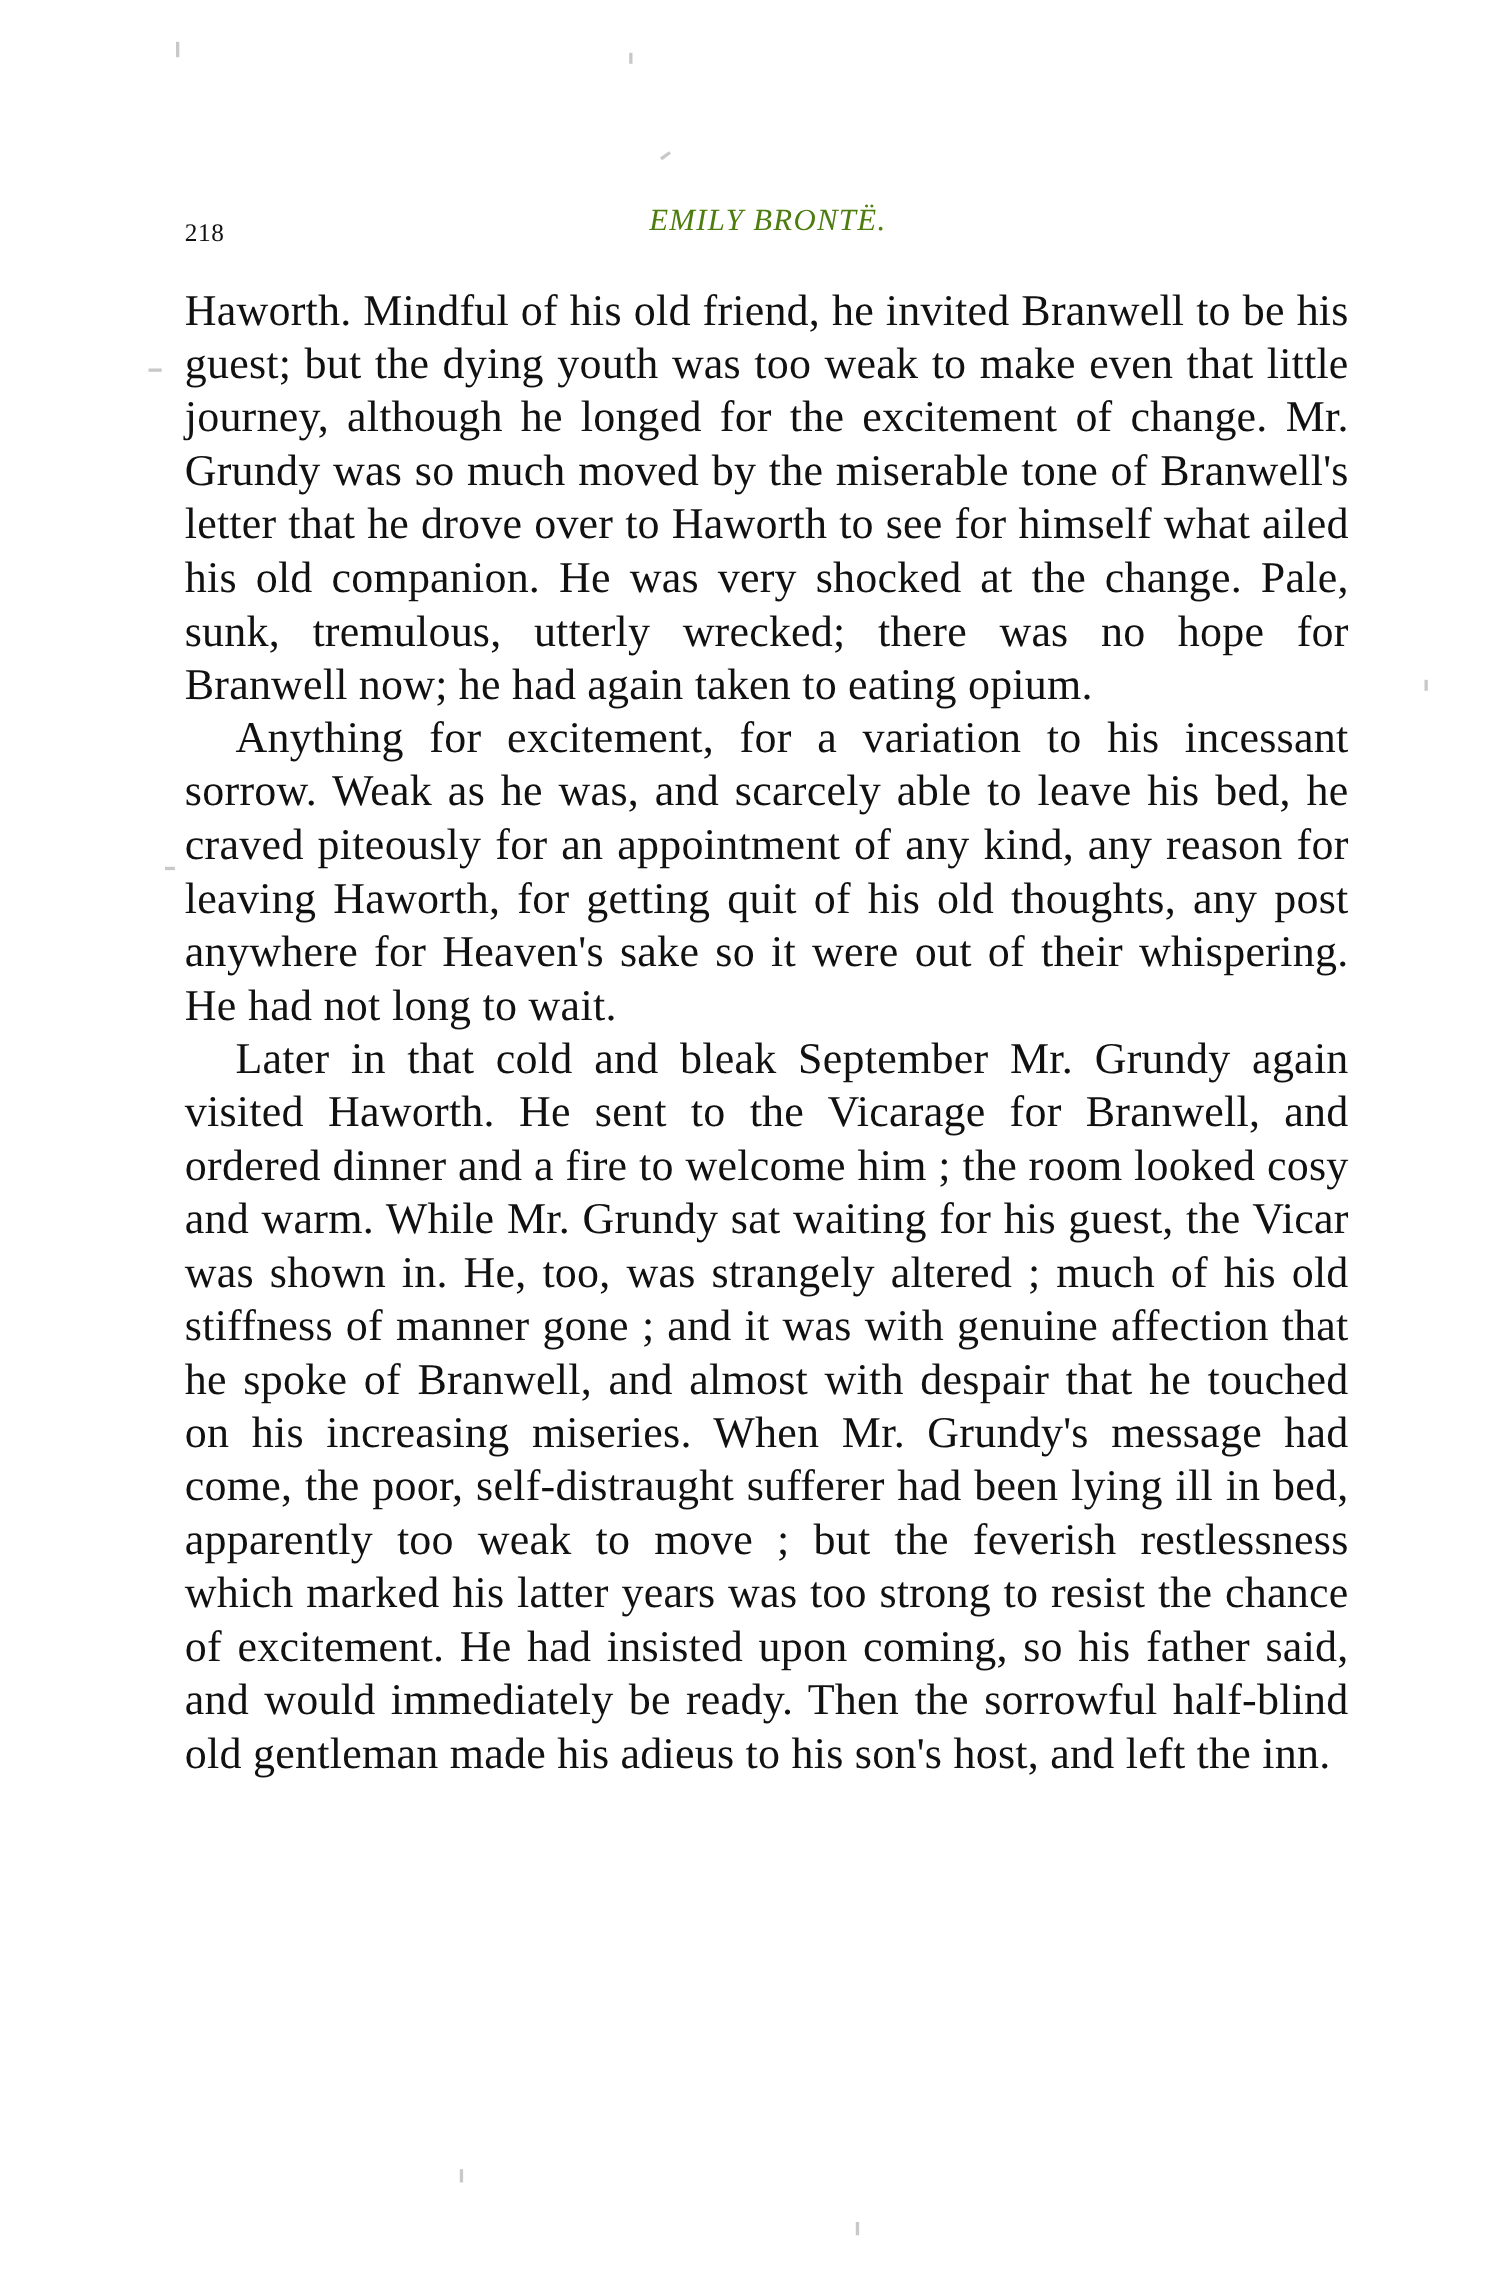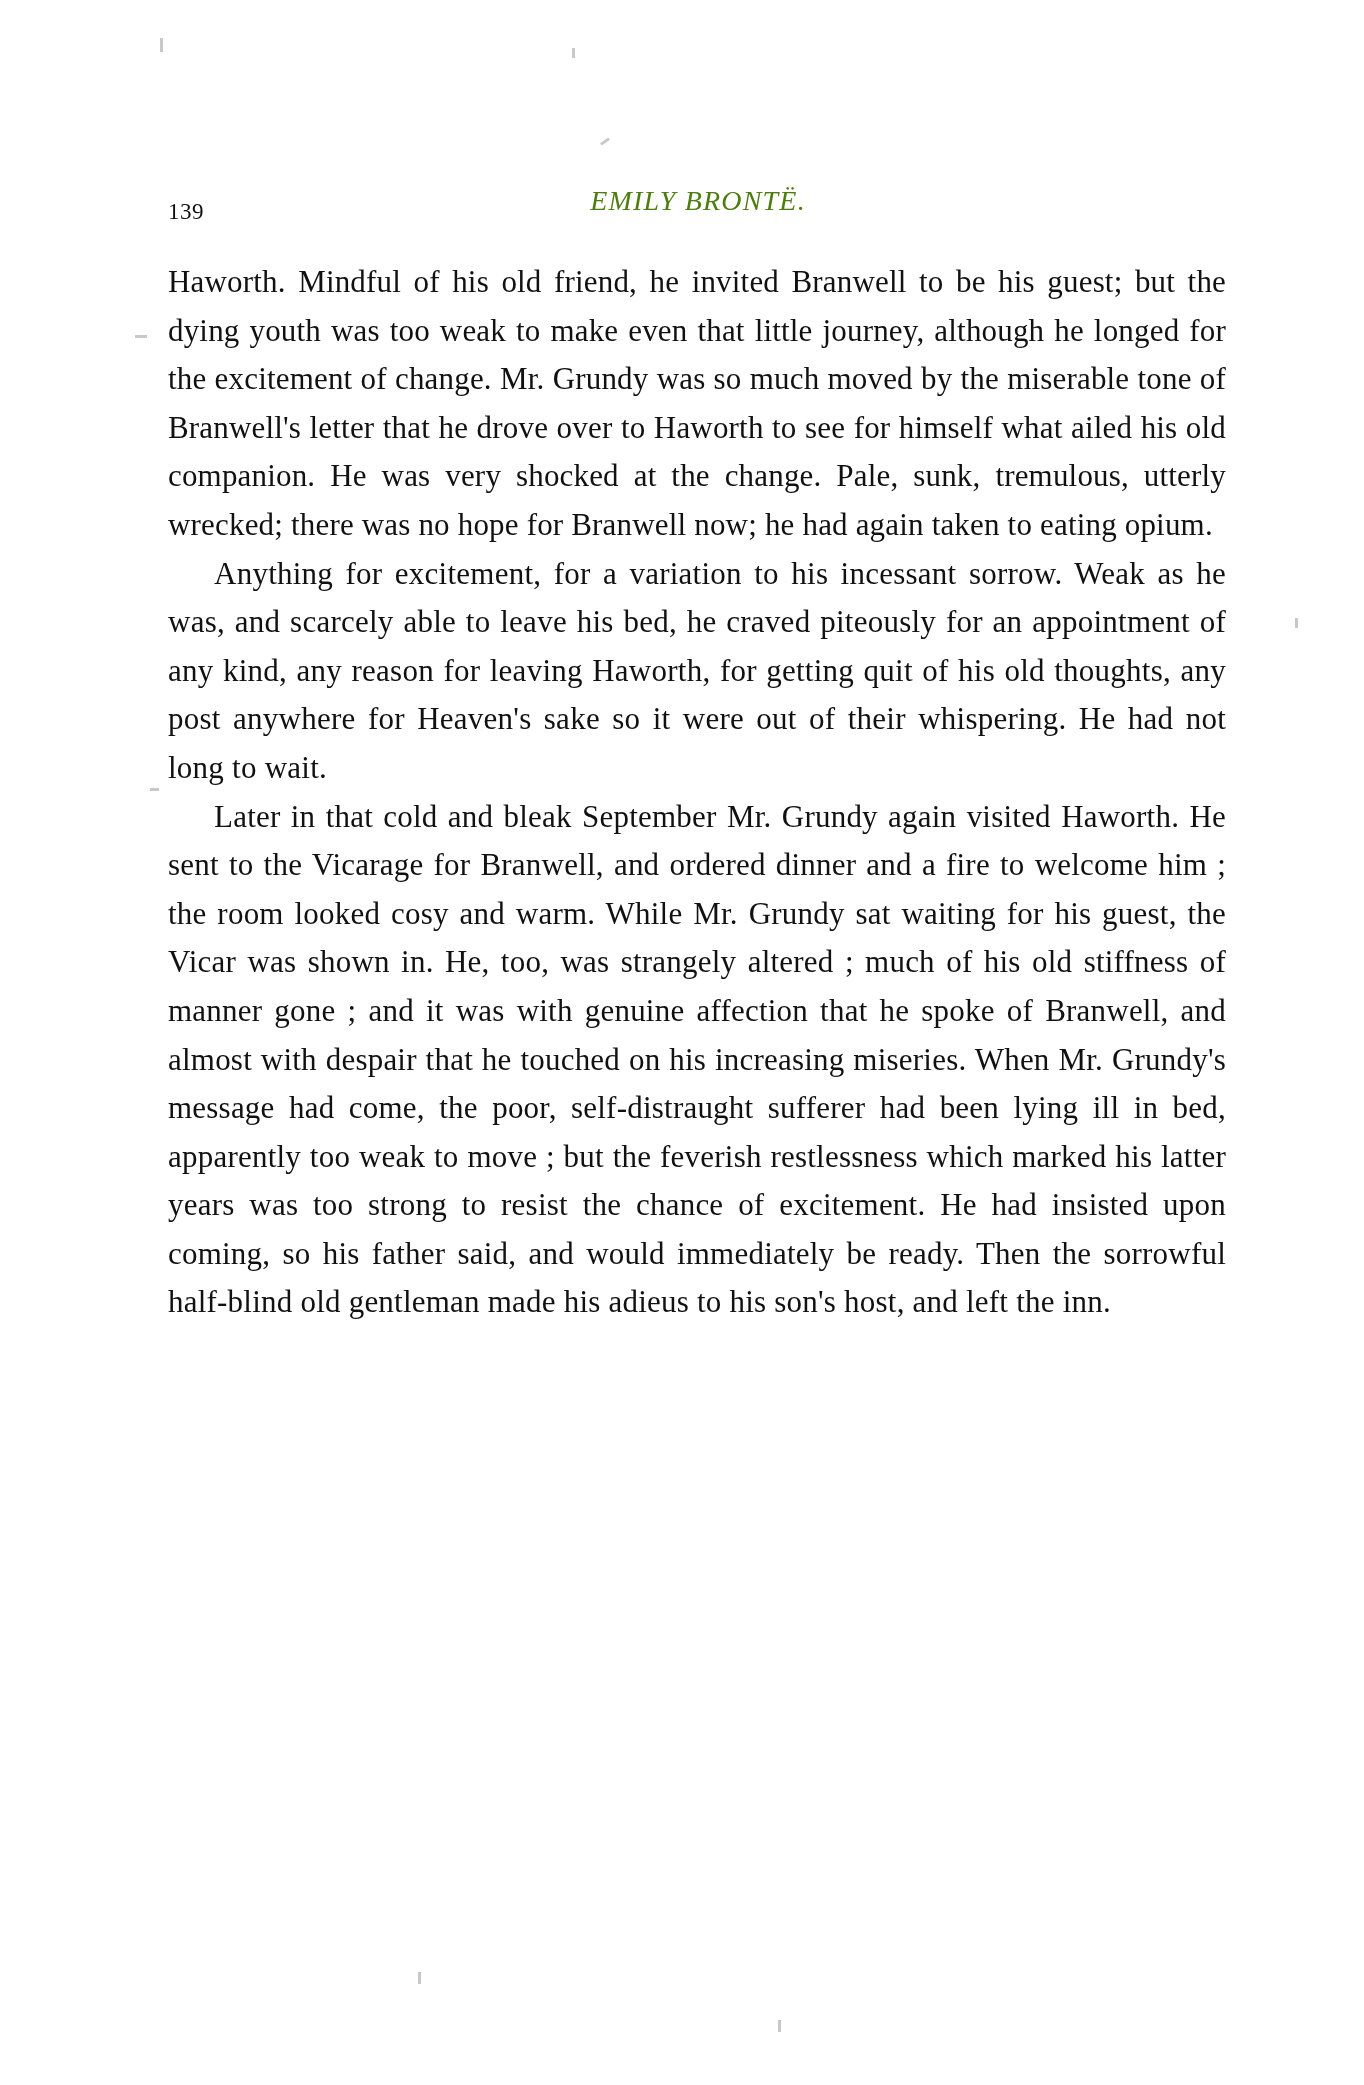--- a/index.html
+++ b/index.html
@@ -64,21 +64,21 @@
     font-size: 28px;
     letter-spacing: 1.2px;
     color: #4d7c0f;
   }
 
   .body-text {
     position: absolute;
     left: 168px;
     top: 258px;
     width: 1058px;
-    font-size: 31px;
+    font-size: 40px;
     line-height: 48.6px;
     text-align: justify;
     text-justify: inter-word;
     color: #111;
   }
   .body-text p {
     margin: 0;
     text-indent: 46px;
   }
   .body-text p.noindent {
@@ -99,21 +99,21 @@
   <div class="edge-mark em-top-left"></div>
   <div class="edge-mark em-top-mid"></div>
   <div class="edge-mark em-top-center"></div>
   <div class="edge-mark em-right"></div>
   <div class="edge-mark em-bot-left"></div>
   <div class="edge-mark em-bot-mid"></div>
   <div class="edge-mark em-left-low"></div>
   <div class="edge-mark em-left-high"></div>
 
   <div class="header">
-    <div class="folio">139</div>
+    <div class="folio">218</div>
     <div class="running-head">EMILY BRONTË.</div>
   </div>
 
   <div class="body-text">
     <p class="noindent">Haworth. Mindful of his old friend, he invited Branwell to be his guest; but the dying youth was too weak to make even that little journey, although he longed for the excitement of change. Mr. Grundy was so much moved by the miserable tone of Branwell's letter that he drove over to Haworth to see for himself what ailed his old companion. He was very shocked at the change. Pale, sunk, tremulous, utterly wrecked; there was no hope for Branwell now; he had again taken to eating opium.</p>
     <p>Anything for excitement, for a variation to his incessant sorrow. Weak as he was, and scarcely able to leave his bed, he craved piteously for an appointment of any kind, any reason for leaving Haworth, for getting quit of his old thoughts, any post anywhere for Heaven's sake so it were out of their whispering. He had not long to wait.</p>
     <p>Later in that cold and bleak September Mr. Grundy again visited Haworth. He sent to the Vicarage for Branwell, and ordered dinner and a fire to welcome him ; the room looked cosy and warm. While Mr. Grundy sat waiting for his guest, the Vicar was shown in. He, too, was strangely altered ; much of his old stiffness of manner gone ; and it was with genuine affection that he spoke of Branwell, and almost with despair that he touched on his increasing miseries. When Mr. Grundy's message had come, the poor, self-distraught sufferer had been lying ill in bed, apparently too weak to move ; but the feverish restlessness which marked his latter years was too strong to resist the chance of excitement. He had insisted upon coming, so his father said, and would immediately be ready. Then the sorrowful half-blind old gentleman made his adieus to his son's host, and left the inn.</p>
   </div>
 
 </div>

